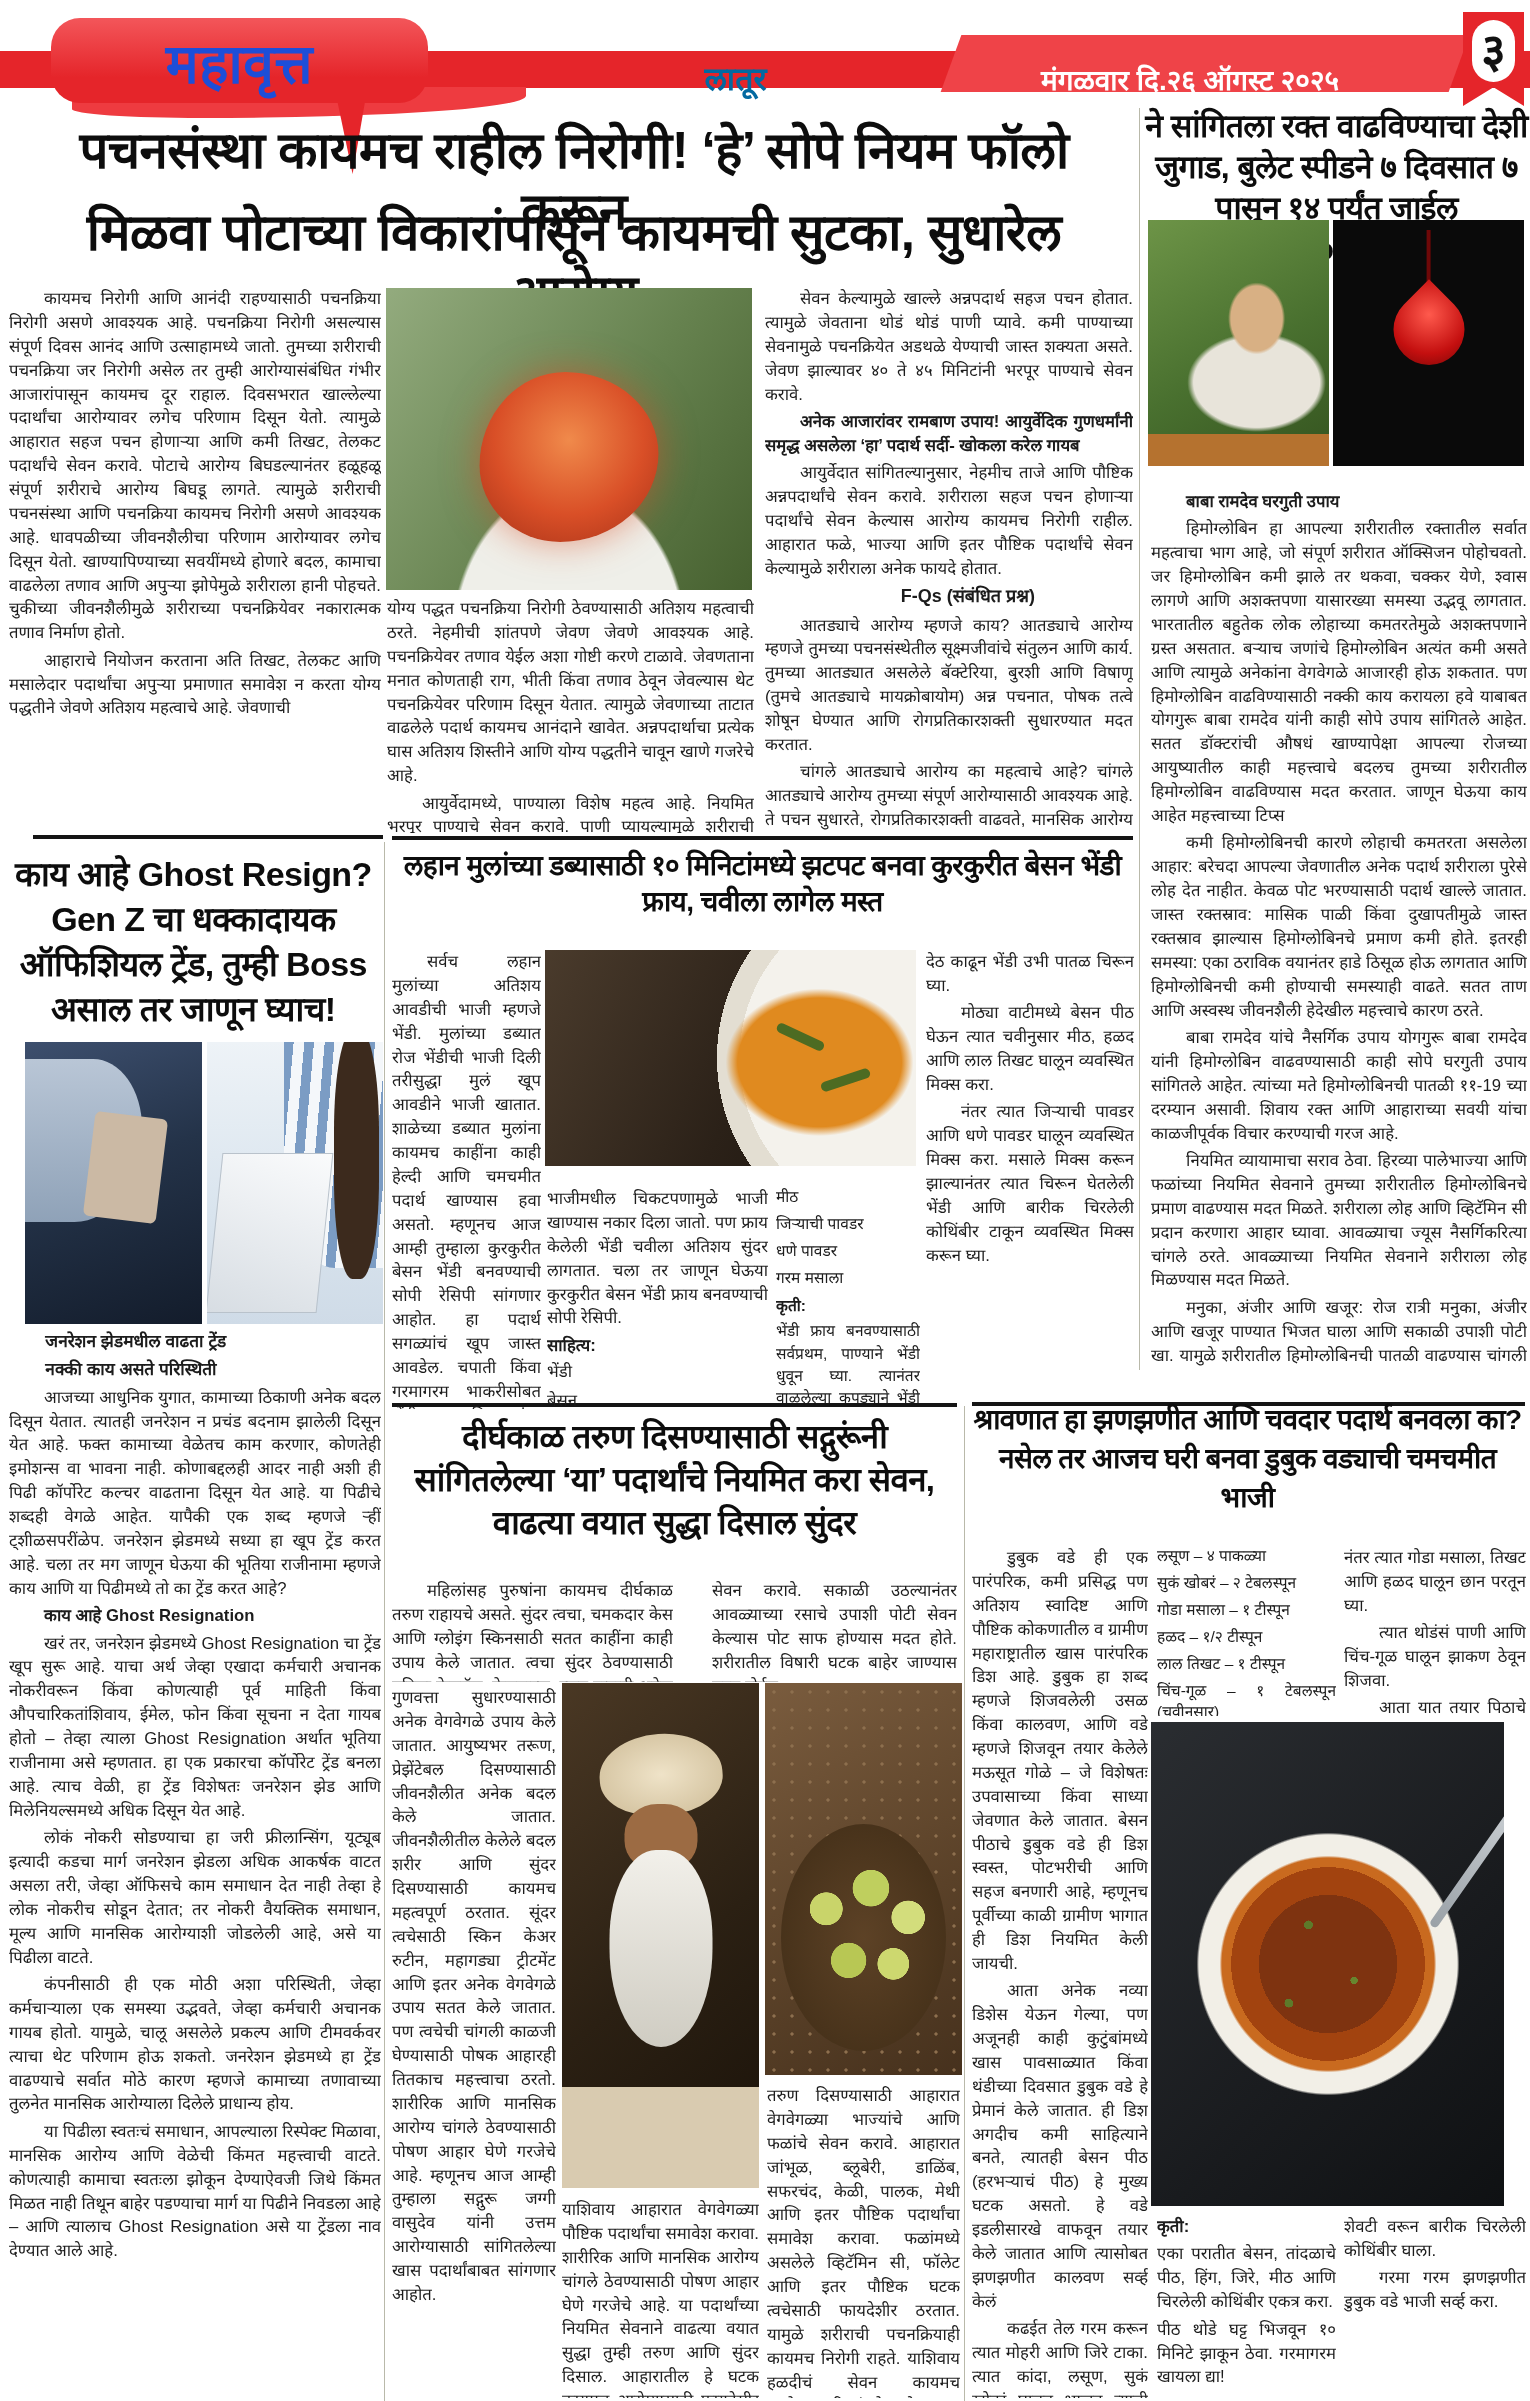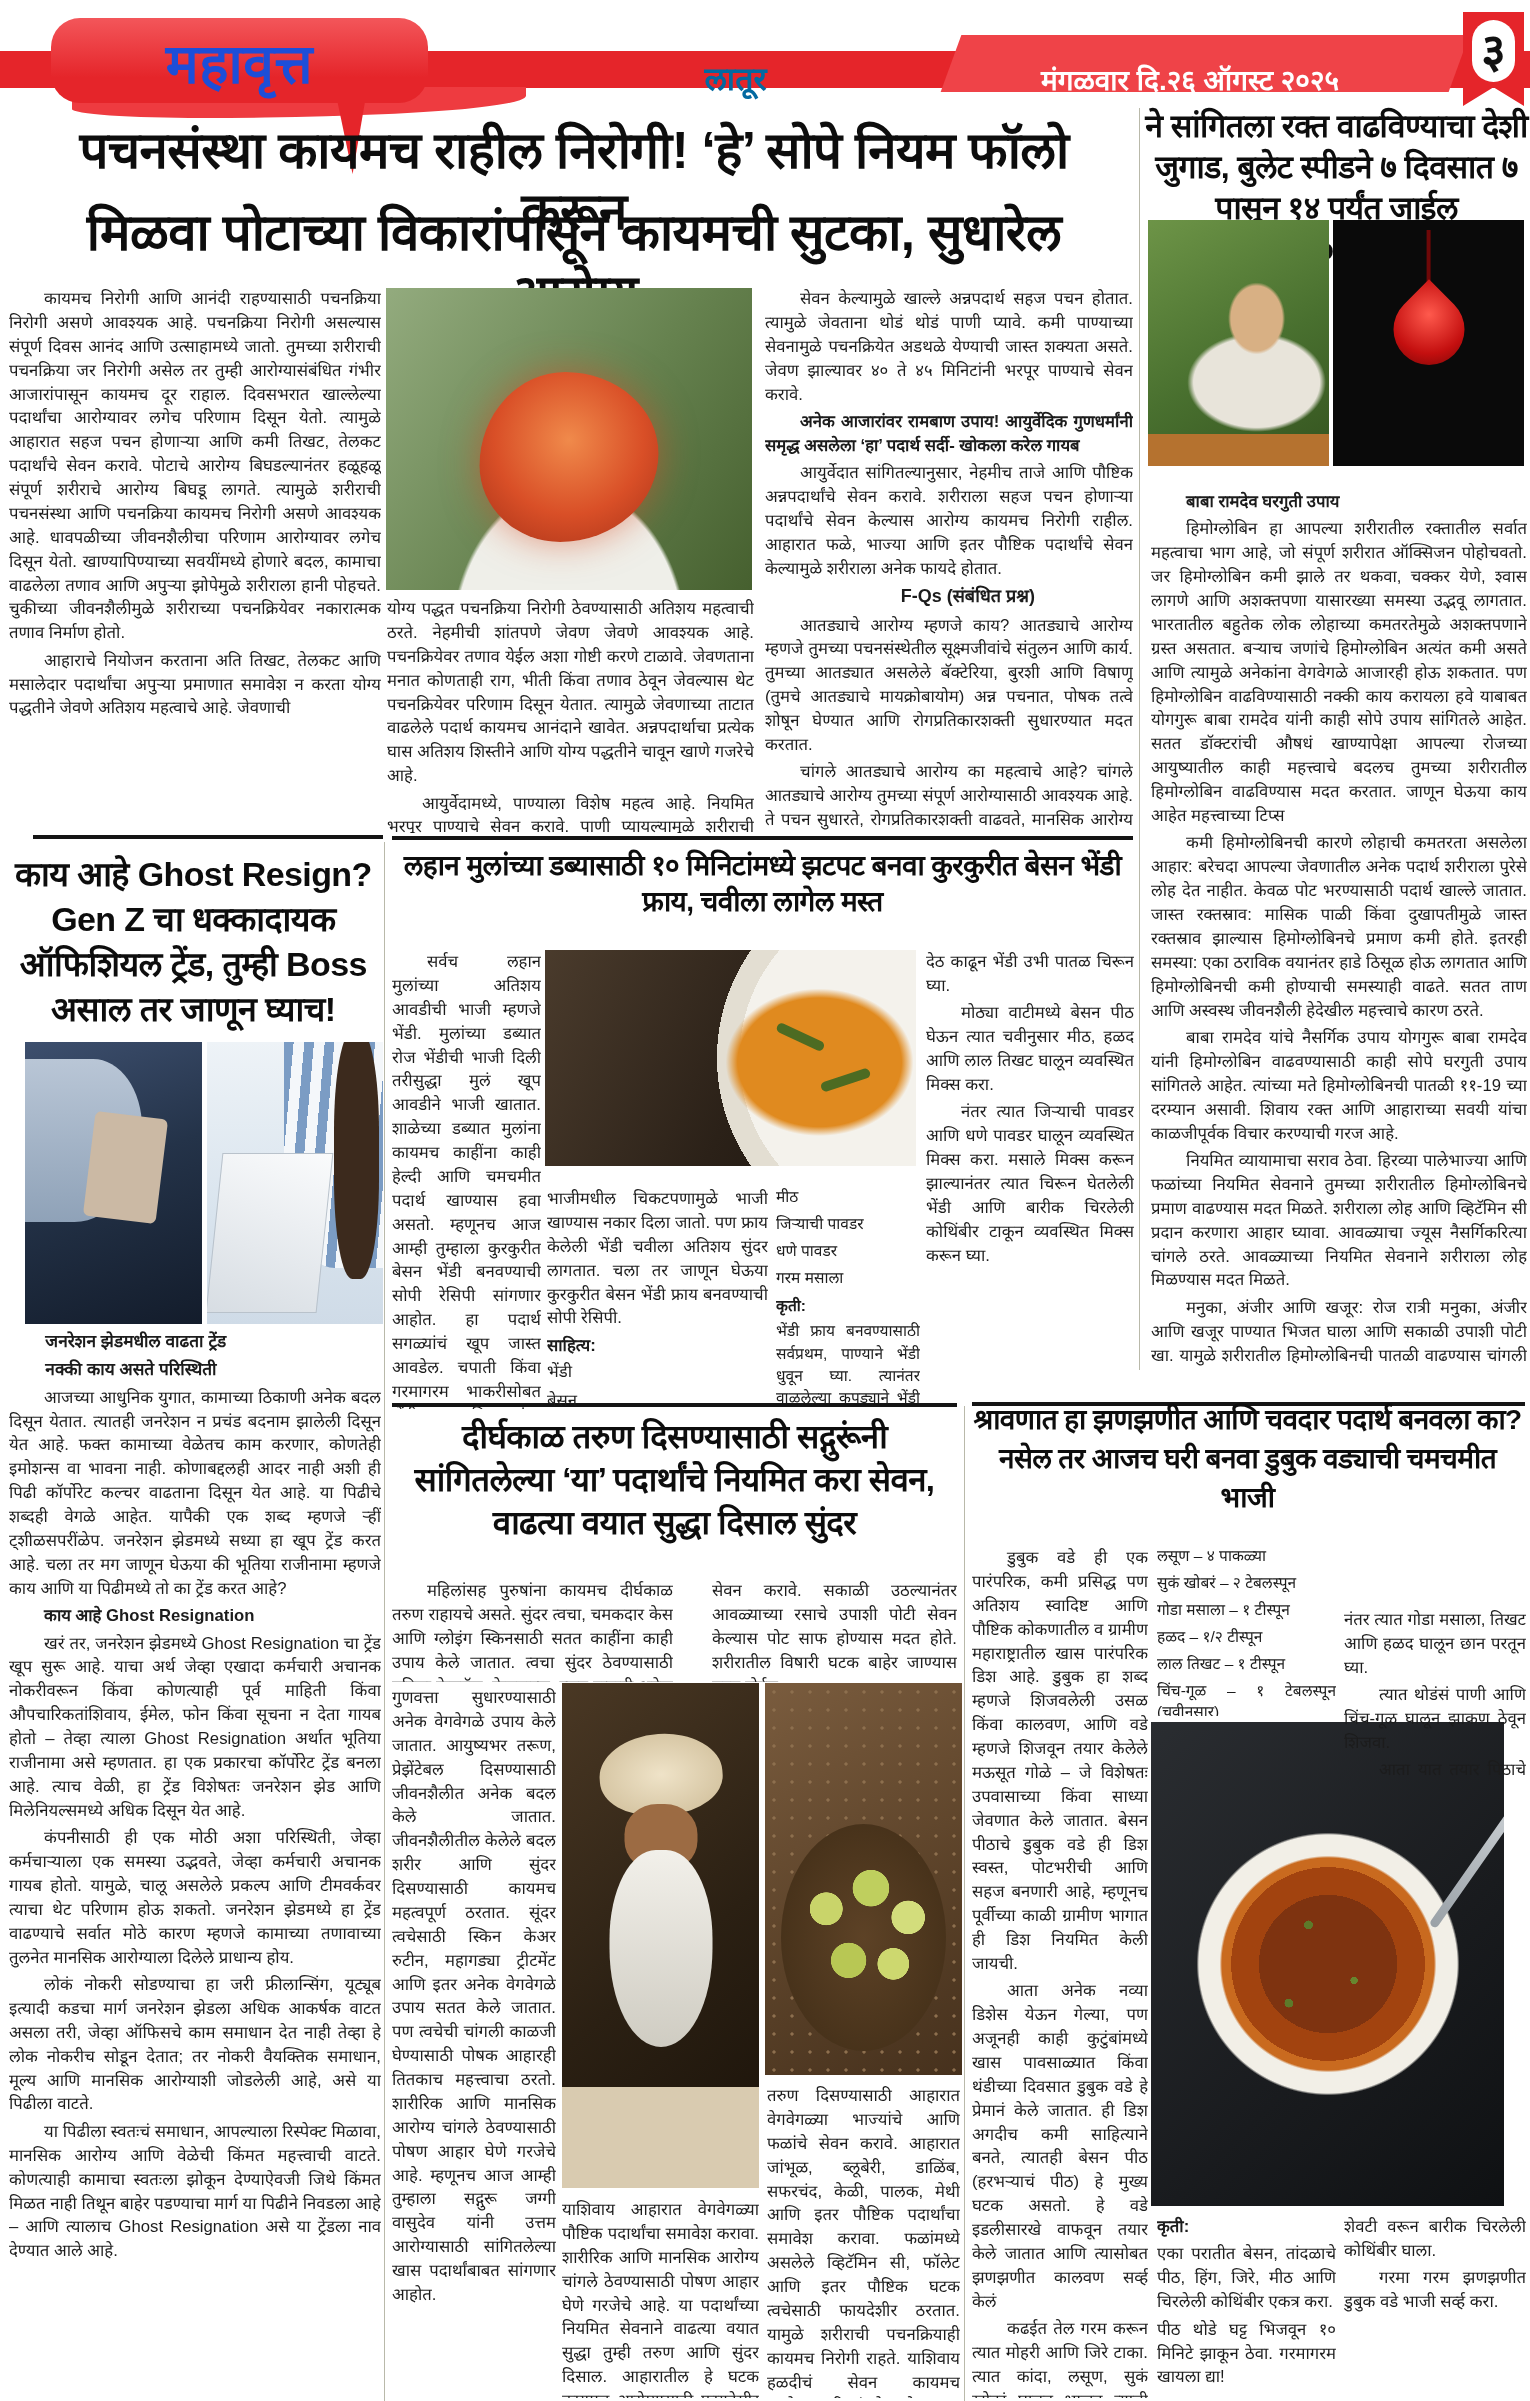--- a/index.html
+++ b/index.html
@@ -177,22 +177,22 @@
       <div class="shirt"></div>
       <div class="hair"></div>
       <div class="laptop"></div>
     </div>
   <div class="col" style="left:9px;top:1329px;width:372px;height:1067px;">
     <p class="cap">जनरेशन झेडमधील वाढता ट्रेंड</p>
     <p class="cap">नक्की काय असते परिस्थिती</p>
     <p>आजच्या आधुनिक युगात, कामाच्या ठिकाणी अनेक बदल दिसून येतात. त्यातही जनरेशन न प्रचंड बदनाम झालेली दिसून येत आहे. फक्त कामाच्या वेळेतच काम करणार, कोणतेही इमोशन्स वा भावना नाही. कोणाबद्दलही आदर नाही अशी ही पिढी कॉर्पोरेट कल्चर वाढताना दिसून येत आहे. या पिढीचे शब्दही वेगळे आहेत. यापैकी एक शब्द म्हणजे ऱ्हीं ट्शीळसपरींळेप. जनरेशन झेडमध्ये सध्या हा खूप ट्रेंड करत आहे. चला तर मग जाणून घेऊया की भूतिया राजीनामा म्हणजे काय आणि या पिढीमध्ये तो का ट्रेंड करत आहे?</p>
     <p class="subhead">काय आहे Ghost Resignation</p>
     <p>खरं तर, जनरेशन झेडमध्ये Ghost Resignation चा ट्रेंड खूप सुरू आहे. याचा अर्थ जेव्हा एखादा कर्मचारी अचानक नोकरीवरून किंवा कोणत्याही पूर्व माहिती किंवा औपचारिकतांशिवाय, ईमेल, फोन किंवा सूचना न देता गायब होतो – तेव्हा त्याला Ghost Resignation अर्थात भूतिया राजीनामा असे म्हणतात. हा एक प्रकारचा कॉर्पोरेट ट्रेंड बनला आहे. त्याच वेळी, हा ट्रेंड विशेषतः जनरेशन झेड आणि मिलेनियल्समध्ये अधिक दिसून येत आहे.</p>
+    <p>लोकं नोकरी सोडण्याचा हा जरी फ्रीलान्सिंग, यूट्यूब इत्यादी कडचा मार्ग जनरेशन झेडला अधिक आकर्षक वाटत असला तरी, जेव्हा ऑफिसचे काम समाधान देत नाही तेव्हा हे लोक नोकरीच सोडून देतात; तर नोकरी वैयक्तिक समाधान, मूल्य आणि मानसिक आरोग्याशी जोडलेली आहे, असे या पिढीला वाटते.</p>
     <p>कंपनीसाठी ही एक मोठी अशा परिस्थिती, जेव्हा कर्मचाऱ्याला एक समस्या उद्भवते, जेव्हा कर्मचारी अचानक गायब होतो. यामुळे, चालू असलेले प्रकल्प आणि टीमवर्कवर त्याचा थेट परिणाम होऊ शकतो. जनरेशन झेडमध्ये हा ट्रेंड वाढण्याचे सर्वात मोठे कारण म्हणजे कामाच्या तणावाच्या तुलनेत मानसिक आरोग्याला दिलेले प्राधान्य होय.</p>
-    <p>लोकं नोकरी सोडण्याचा हा जरी फ्रीलान्सिंग, यूट्यूब इत्यादी कडचा मार्ग जनरेशन झेडला अधिक आकर्षक वाटत असला तरी, जेव्हा ऑफिसचे काम समाधान देत नाही तेव्हा हे लोक नोकरीच सोडून देतात; तर नोकरी वैयक्तिक समाधान, मूल्य आणि मानसिक आरोग्याशी जोडलेली आहे, असे या पिढीला वाटते.</p>
     <p>या पिढीला स्वतःचं समाधान, आपल्याला रिस्पेक्ट मिळावा, मानसिक आरोग्य आणि वेळेची किंमत महत्त्वाची वाटते. कोणत्याही कामाचा स्वतःला झोकून देण्याऐवजी जिथे किंमत मिळत नाही तिथून बाहेर पडण्याचा मार्ग या पिढीने निवडला आहे – आणि त्यालाच Ghost Resignation असे या ट्रेंडला नाव देण्यात आले आहे.</p>
   </div>
 
   <div class="headline" id="bhendi-h">लहान मुलांच्या डब्यासाठी १० मिनिटांमध्ये झटपट बनवा कुरकुरीत बेसन भेंडी फ्राय, चवीला लागेल मस्त</div>
   <div class="img" id="img-bhendi">
     <div class="okra" style="left:62%;top:38%;transform:rotate(25deg);"></div>
     <div class="okra" style="left:74%;top:58%;transform:rotate(-18deg);"></div>
   </div>
   <div class="col" style="left:392px;top:950px;width:149px;height:459px;">
     <p>सर्वच लहान मुलांच्या अतिशय आवडीची भाजी म्हणजे भेंडी. मुलांच्या डब्यात रोज भेंडीची भाजी दिली तरीसुद्धा मुलं खूप आवडीने भाजी खातात. शाळेच्या डब्यात मुलांना कायमच काहींना काही हेल्दी आणि चमचमीत पदार्थ खाण्यास हवा असतो. म्हणूनच आज आम्ही तुम्हाला कुरकुरीत बेसन भेंडी बनवण्याची सोपी रेसिपी सांगणार आहोत. हा पदार्थ सगळ्यांचं खूप जास्त आवडेल. चपाती किंवा गरमागरम भाकरीसोबत भेंडी फ्राय अतिशय सुंदर लागते. कायमच कांदा, टोमॅटो आणि मसाला घालून बनवलेली भाजी झाल्यानंतर भेंडीची भाजी अनेकांना अजिबात आवडत नाही. भेंडीच्या बिया आणि</p>
@@ -266,21 +266,21 @@
       <div>गोडा मसाला – १ टीस्पून</div>
       <div>हळद – १/२ टीस्पून</div>
       <div>लाल तिखट – १ टीस्पून</div>
       <div>चिंच-गूळ – १ टेबलस्पून (चवीनुसार)</div>
     </div>
   <div class="col" style="left:1157px;top:2215px;width:179px;height:182px;">
     <p class="bold noind">कृती:</p>
     <p class="noind">एका परातीत बेसन, तांदळाचे पीठ, हिंग, जिरे, मीठ आणि चिरलेली कोथिंबीर एकत्र करा.</p>
     <p class="noind">पीठ थोडे घट्ट भिजवून १० मिनिटे झाकून ठेवा. गरमागरम खायला द्या!</p>
   </div>
-  <div class="col" style="left:1344px;top:1608px;width:182px;height:173px;">
+  <div class="col" style="left:1344px;top:1546px;width:182px;height:173px;">
     <p class="noind">नंतर त्यात गोडा मसाला, तिखट आणि हळद घालून छान परतून घ्या.</p>
     <p>त्यात थोडंसं पाणी आणि चिंच-गूळ घालून झाकण ठेवून शिजवा.</p>
     <p>आता यात तयार पिठाचे वडे करून कालवणात सोडा आणि वर झाकण ठेवून छान उकळी येऊ द्या.</p>
 
   </div>
   <div class="col" style="left:1344px;top:2215px;width:182px;height:182px;">
     <p class="noind">शेवटी वरून बारीक चिरलेली कोथिंबीर घाला.</p>
     <p>गरमा गरम झणझणीत डुबुक वडे भाजी सर्व्ह करा.</p>
   </div>
 

